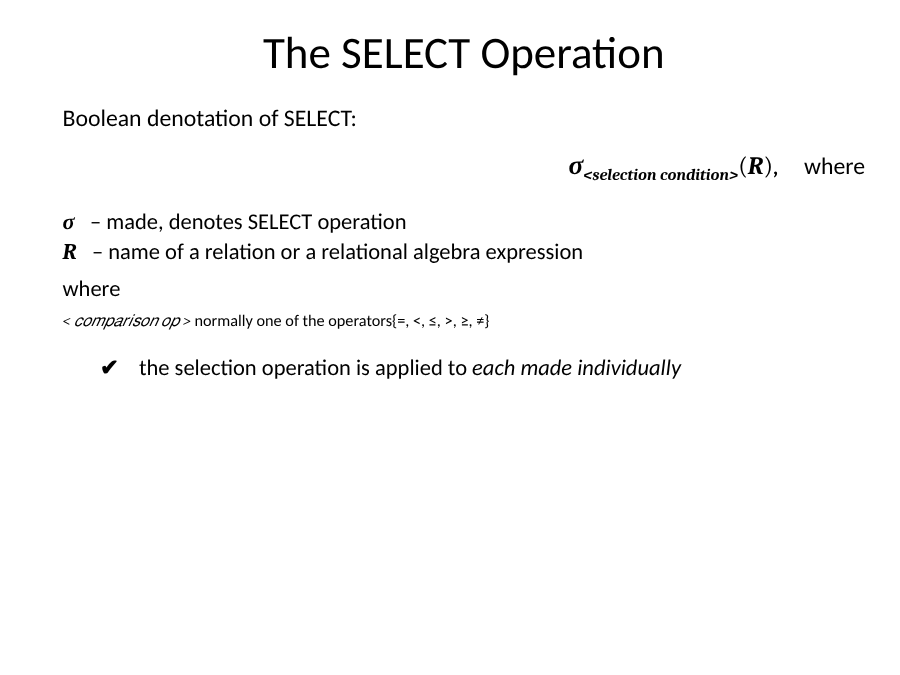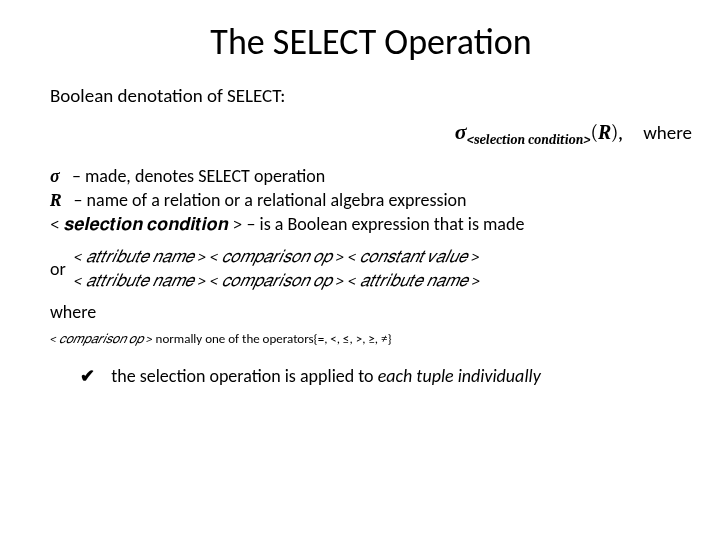--- a/index.html
+++ b/index.html
@@ -126,36 +126,25 @@
   <div class="def-line">
     <span class="math-sym bolditalic">σ</span>&nbsp;&nbsp;
     <span>– made, denotes SELECT operation</span>
   </div>
 
   <div class="def-line">
     <span class="math-sym bolditalic">R</span>&nbsp;&nbsp;
     <span>– name of a relation or a relational algebra expression</span>
   </div>
 
-  <div class="def-line">
-    <span class="math-sym">&lt; 𝒔𝒆𝒍𝒆𝒄𝒕𝒊𝒐𝒏 𝒄𝒐𝒏𝒅𝒊𝒕𝒊𝒐𝒏 &gt;</span>
-    <span>– is a Boolean expression that is made</span>
-  </div>
 
-  <div class="or-block">
-    <div class="or-label">or</div>
-    <div class="attr-lines">
-      <div>&lt; 𝑎𝑡𝑡𝑟𝑖𝑏𝑢𝑡𝑒 𝑛𝑎𝑚𝑒 &gt; &lt;  𝑐𝑜𝑚𝑝𝑎𝑟𝑖𝑠𝑜𝑛 𝑜𝑝 &gt; &lt; 𝑐𝑜𝑛𝑠𝑡𝑎𝑛𝑡 𝑣𝑎𝑙𝑢𝑒 &gt;</div>
-      <div>&lt; 𝑎𝑡𝑡𝑟𝑖𝑏𝑢𝑡𝑒 𝑛𝑎𝑚𝑒 &gt; &lt;  𝑐𝑜𝑚𝑝𝑎𝑟𝑖𝑠𝑜𝑛 𝑜𝑝 &gt; &lt; 𝑎𝑡𝑡𝑟𝑖𝑏𝑢𝑡𝑒 𝑛𝑎𝑚𝑒 &gt;</div>
-    </div>
-  </div>
 
   <div class="where-label">where</div>
 
   <div class="op-line">
     <span class="op-math">&lt;  𝑐𝑜𝑚𝑝𝑎𝑟𝑖𝑠𝑜𝑛 𝑜𝑝 &gt;</span><span> normally one of the operators{=, &lt;, ≤, &gt;, ≥, ≠}</span>
   </div>
 
   <div class="check-line">
     <span class="check">✔</span>
-    <span>the selection operation is applied to </span><span class="emital">each tuple individually</span>
+    <span>the selection operation is applied to </span><span class="emital">each made individually</span>
   </div>
 </div>
 
 </body></html>

